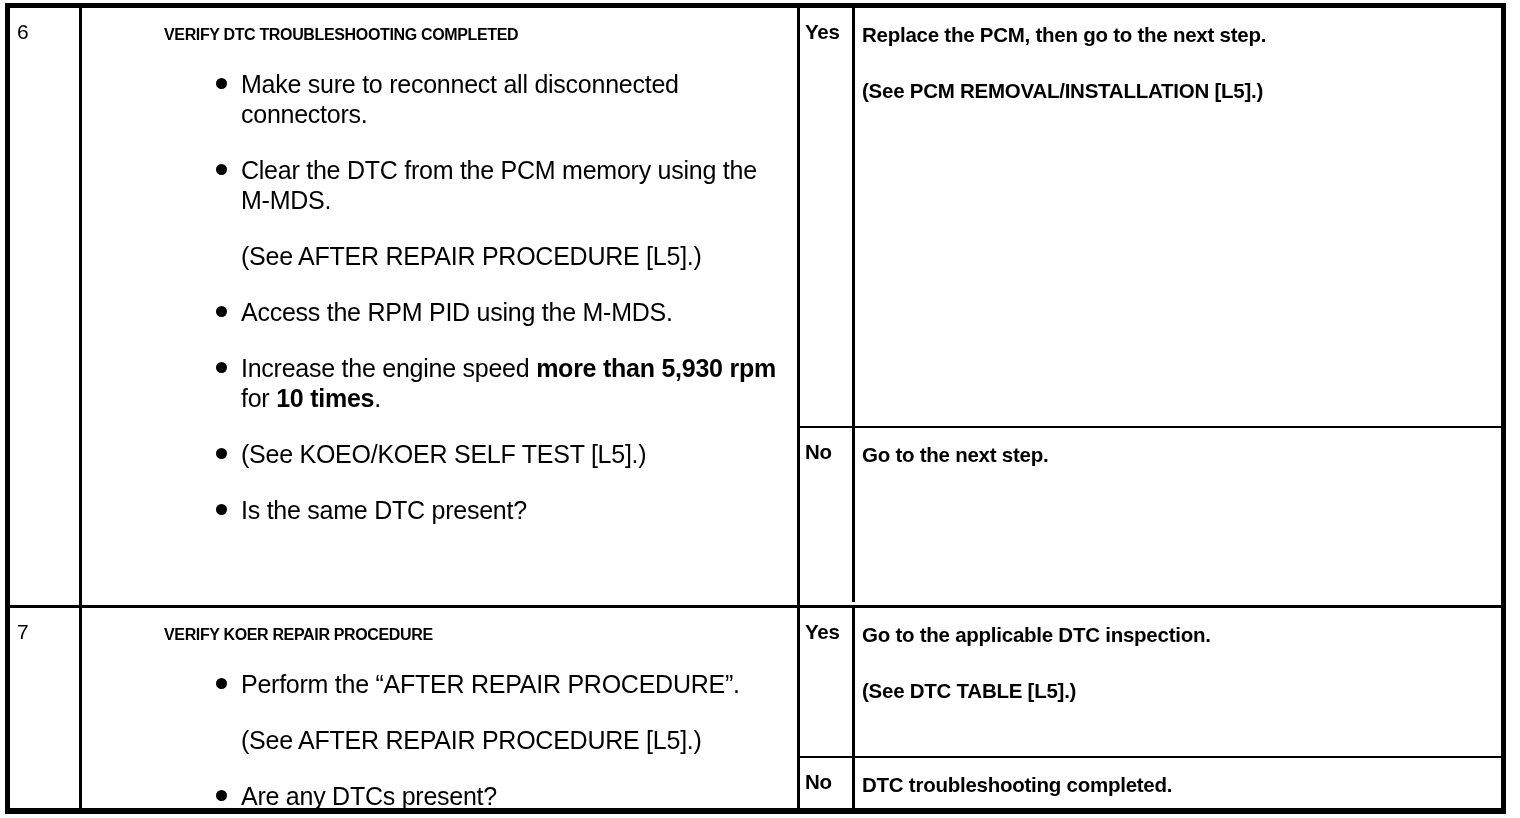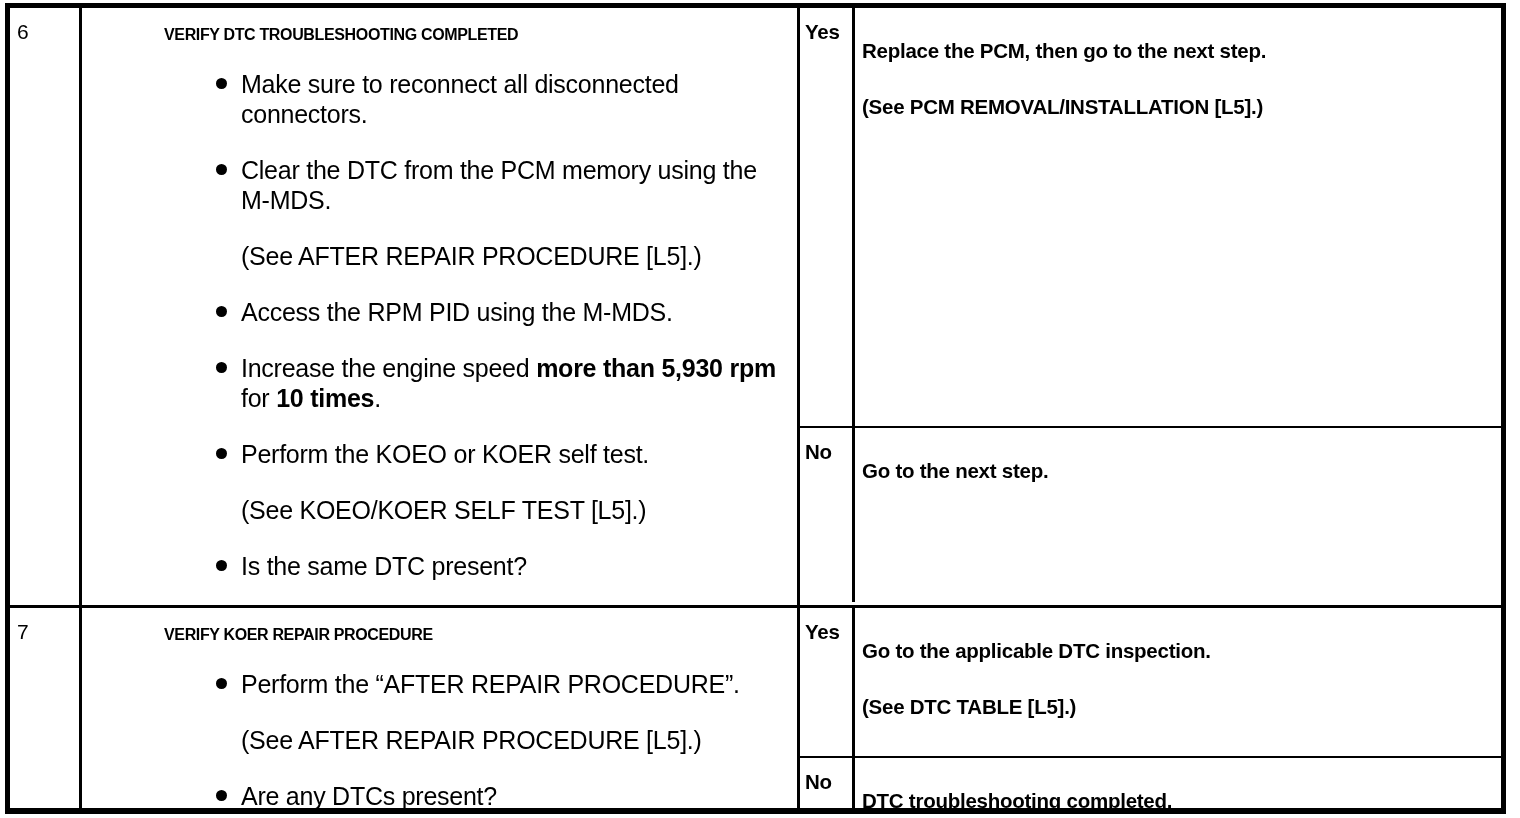--- a/index.html
+++ b/index.html
@@ -157,21 +157,20 @@
     left: 5px;
     top: 12px;
     font-size: 20.5px;
     line-height: 24px;
     letter-spacing: -0.2px;
   }
   .ans-text {
     flex: 1 1 auto;
     box-sizing: border-box;
     padding: 12px 12px 0 7px;
-    margin-top: 16px;
   }
   .ans-line {
     font-size: 20.5px;
     line-height: 30px;
     letter-spacing: -0.25px;
   }
   .ans-line.gap { margin-top: 26px; }
 </style>
 </head>
 <body>
@@ -211,21 +210,20 @@
               </div>
 
 
               <div class="blk">
                 <span class="bullet"></span>
                 <div class="btext">Increase the engine speed <b>more than 5,930 rpm</b> for <b>10 times</b>.</div>
               </div>
 
               <div class="blk">
                 <span class="bullet"></span>
-                <div class="btext">Perform the KOEO or KOER self test.</div>
               </div>
 
               <div class="blk noting">
                 <div class="btext">(See KOEO/KOER SELF TEST [L5].)</div>
               </div>
 
               <div class="blk">
                 <span class="bullet"></span>
                 <div class="btext">Is the same DTC present?</div>
               </div>

